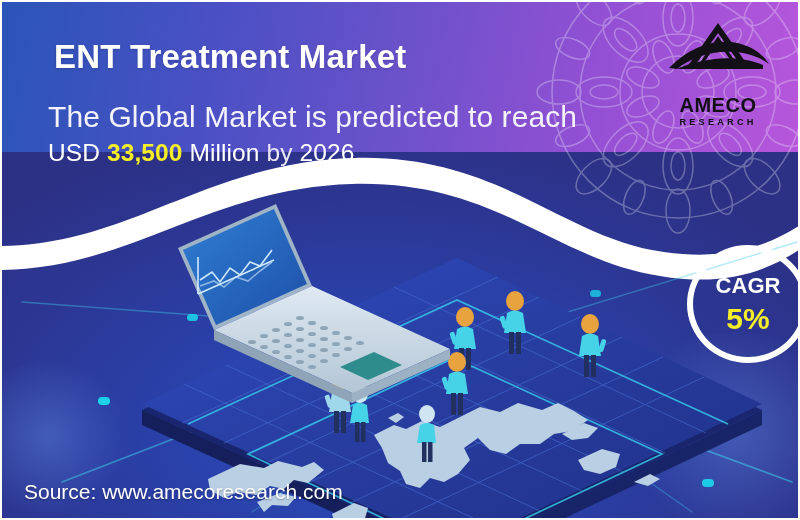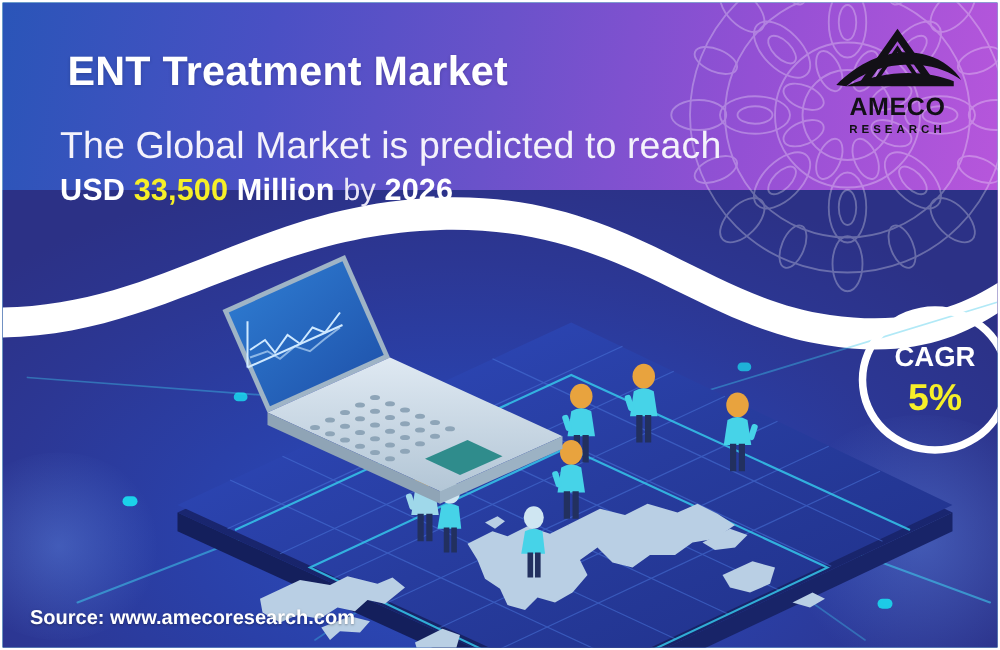--- a/index.html
+++ b/index.html
@@ -52,50 +52,50 @@
   }
   .sub1{
     position:absolute;left:46px;top:98px;
     font-size:30px;font-weight:normal;color:#f4f2fb;
     letter-spacing:.1px;
   }
   .sub2{
     position:absolute;left:46px;top:137px;
     font-size:24.5px;color:#ffffff;letter-spacing:.1px;white-space:nowrap;
   }
-  .sub2 .b{font-weight:bold;}
+  .sub2 .b{font-weight:normal;}
   .sub2 .hl{font-weight:bold;color:#f6ef28;}
   .sub2 .lt{font-weight:normal;color:#eae7f6;}
 
   
   .logo{position:absolute;right:18px;top:18px;width:124px;height:92px;text-align:center;}
   .logo-mark{width:110px;height:56px;display:block;margin:0 auto;}
   .logo-name{
     font-size:20px;font-weight:bold;color:#121016;letter-spacing:.5px;
-    line-height:1;margin-top:0;
+    line-height:1;margin-top:19px;
   }
   .logo-sub{
     font-size:9.2px;font-weight:bold;color:#121016;letter-spacing:3.2px;
     line-height:1;margin-top:3px;
   }
 
   
   .cagr{
     position:absolute;left:685px;top:243px;width:122px;height:118px;
     border:6px solid #ffffff;border-radius:50%;
     display:flex;flex-direction:column;align-items:center;justify-content:center;
     box-sizing:border-box;
   }
   .cagr-label{font-size:22px;font-weight:bold;color:#ffffff;line-height:1;}
   .cagr-value{font-size:30px;font-weight:bold;color:#f6ef28;line-height:1;margin-top:7px;}
 
   
   .source{
     position:absolute;left:22px;bottom:14px;
-    font-size:16px;font-weight:bold;color:#ffffff;
+    font-size:21px;font-weight:normal;color:#ffffff;
     text-shadow:0 1px 2px rgba(0,0,0,.35);
   }
 </style>
 </head>
 <body>
 
 <div class="infographic">
 
   <div class="bg-layer">
 

